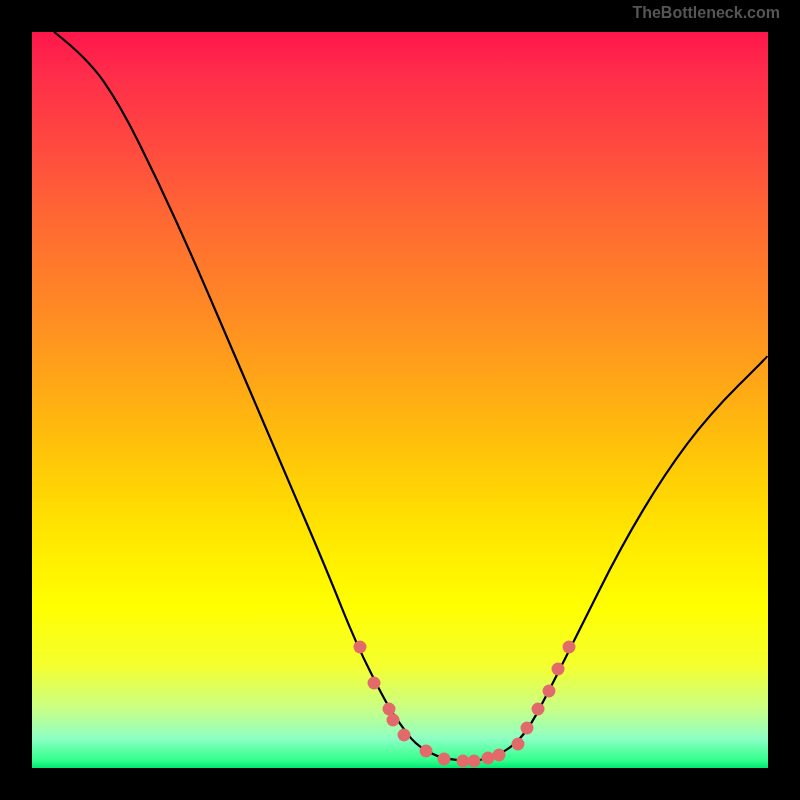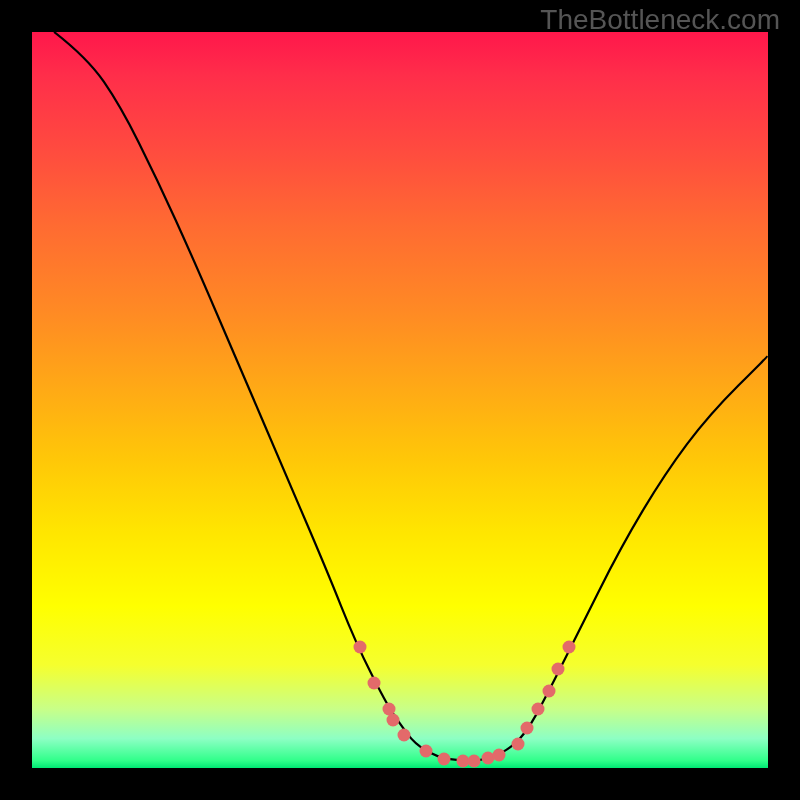--- a/index.html
+++ b/index.html
@@ -8,22 +8,22 @@
     height: 800px;
     background: #000;
     position: relative;
     font-family: Arial, sans-serif;
   }
   .watermark {
     position: absolute;
     top: 4px;
     right: 20px;
     color: #555;
-    font-size: 28px;
-    font-weight: 400;
+    font-size: 16px;
+    font-weight: 700;
     z-index: 10;
   }
   .plot-area {
     position: absolute;
     left: 32px;
     top: 32px;
     width: 736px;
     height: 736px;
     background: linear-gradient(to bottom,
       #ff174b 0%,

